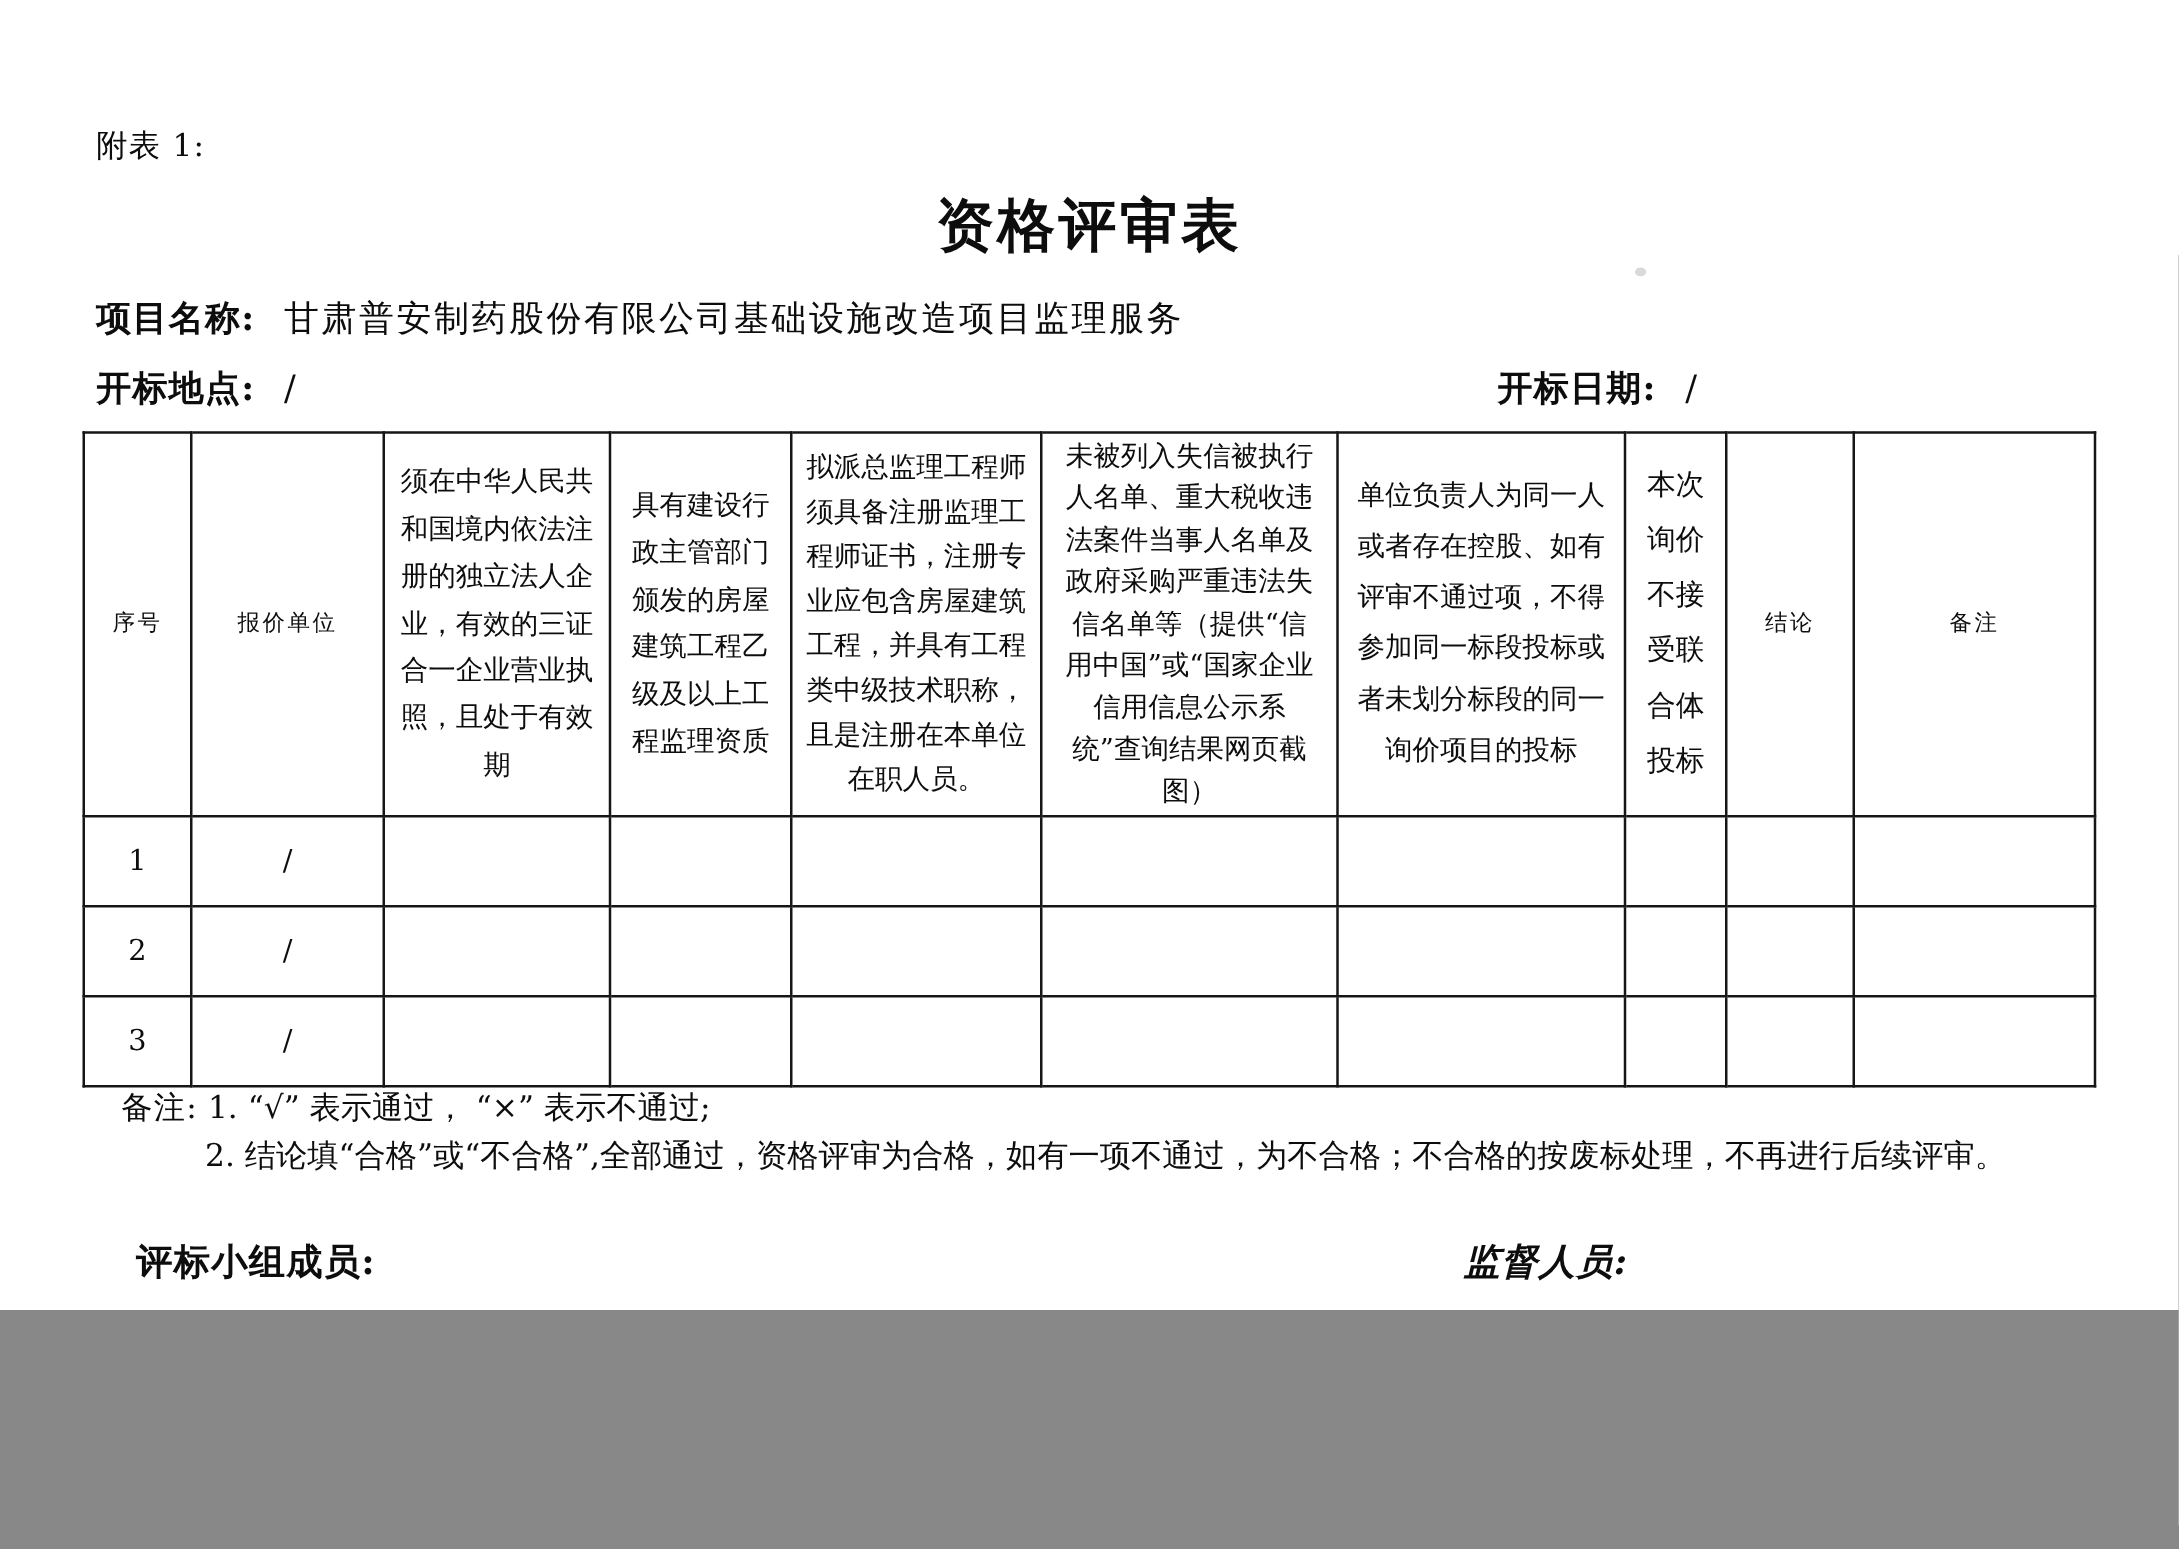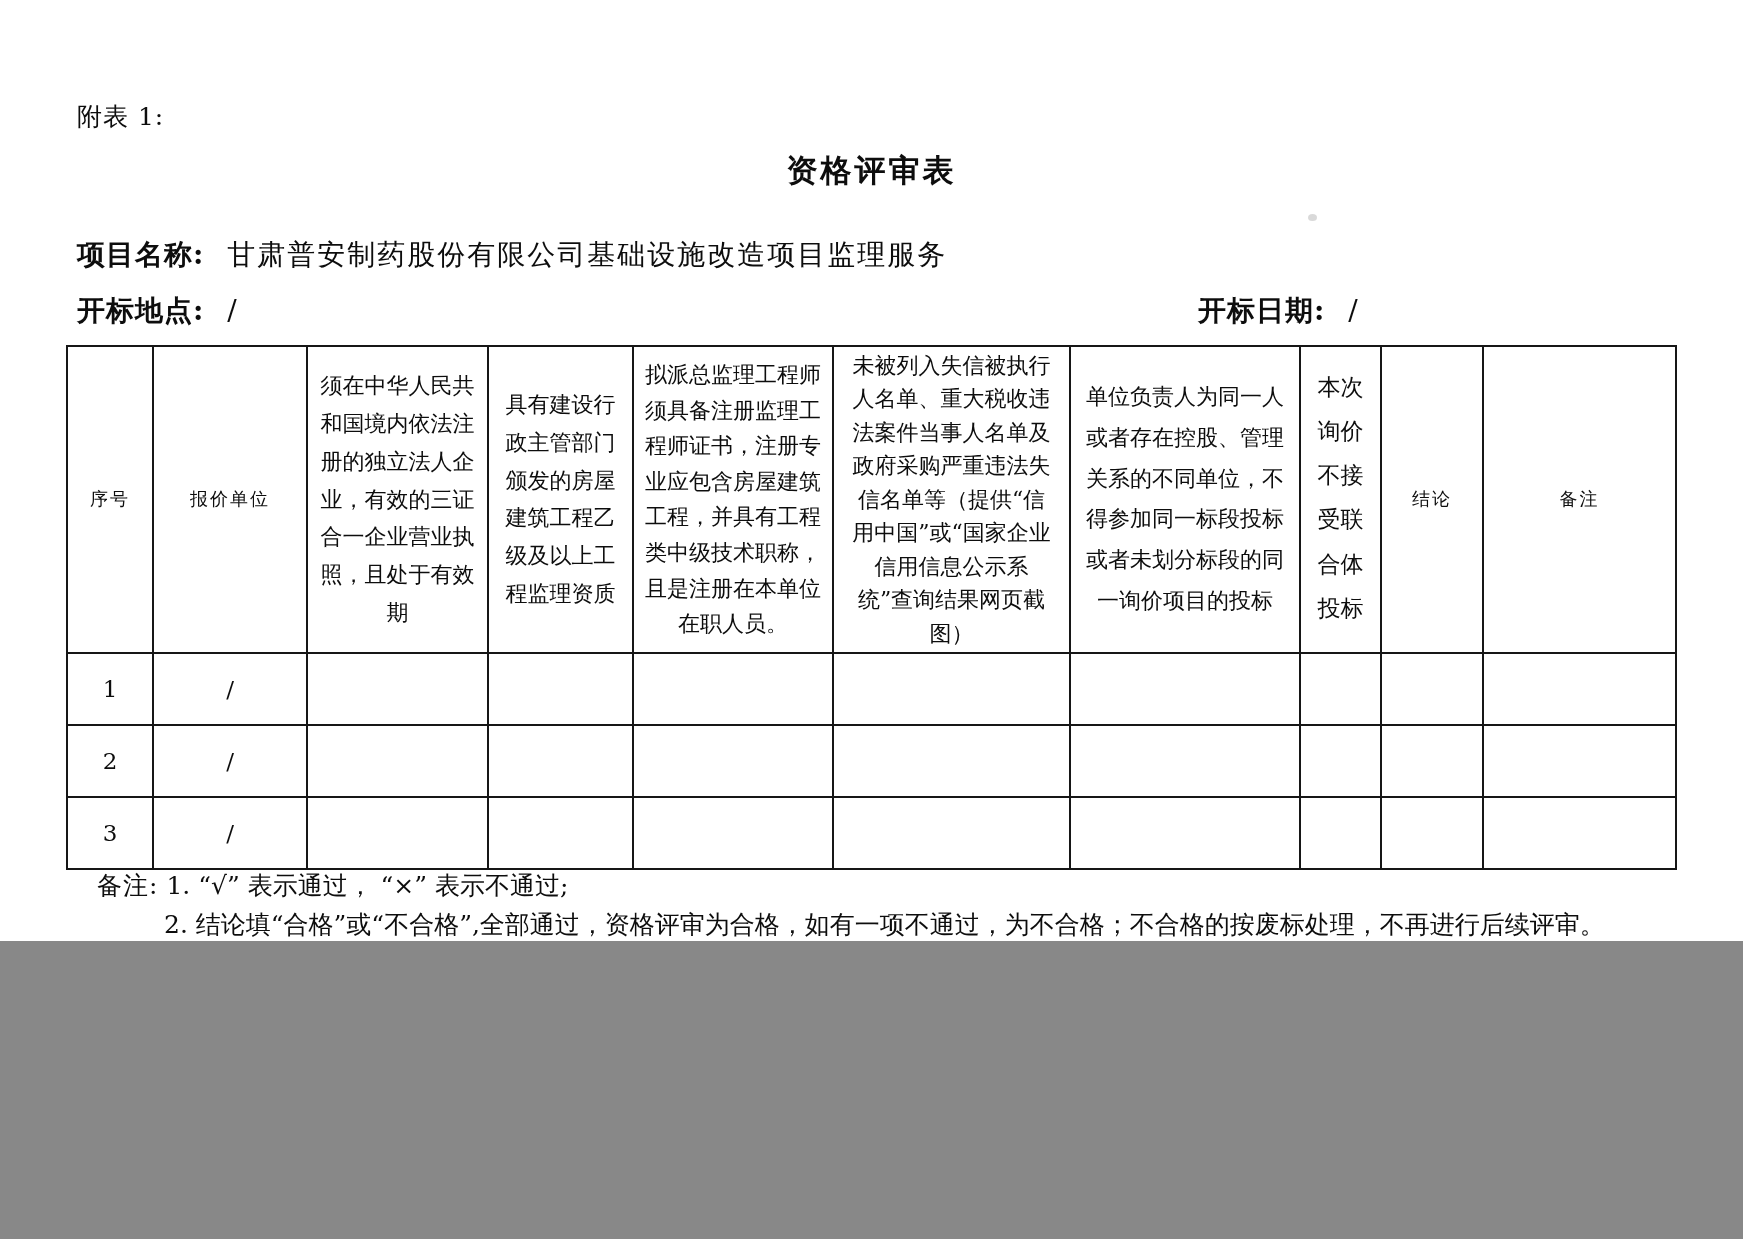--- a/index.html
+++ b/index.html
@@ -1,30 +1,30 @@
 <!DOCTYPE html>
 <html><head>
 <meta charset="utf-8">
 <style>
   * { margin:0; padding:0; box-sizing:border-box; }
   html,body { background:#888; }
   .page {
     position:relative;
-    width:1743px; height:941px;
+    width:1743px; height:1048px;
     margin:0 auto;
     background:#ffffff;
     font-family:"DejaVu Serif","Liberation Serif",serif;
     color:#0d0d0d;
     overflow:hidden;
     padding-left:12px;
   }
   .annex { position:absolute; left:77px; top:100px; font-size:25px; letter-spacing:1px; }
   .doc-title {
     position:absolute; left:0; right:0; top:150px;
-    text-align:center; font-size:31px; font-weight:bold; letter-spacing:3px;
+    text-align:center; font-size:46px; font-weight:bold; letter-spacing:3px;
   }
   .meta-line { position:absolute; font-size:28px; white-space:nowrap; }
   .meta-label { font-weight:bold; letter-spacing:1px; }
   .meta-value { margin-left:14px; letter-spacing:2px;margin-top:44px; }
   .line-project { left:77px; top:236px; }
   .line-location { left:77px; top:292px; }
   .line-date { left:1198px; top:292px; }
 
   table.qual {
     position:absolute; left:66px; top:345px;
@@ -96,21 +96,21 @@
       <col style="width:193px">
     </colgroup>
     <thead>
       <tr>
         <th class="hc hc-short">序号</th>
         <th class="hc hc-short">报价单位</th>
         <th class="hc hc-reg">须在中华人民共和国境内依法注册的独立法人企业，有效的三证合一企业营业执照，且处于有效期</th>
         <th class="hc hc-cert">具有建设行政主管部门颁发的房屋建筑工程乙级及以上工程监理资质</th>
         <th class="hc hc-eng">拟派总监理工程师须具备注册监理工程师证书，注册专业应包含房屋建筑工程，并具有工程类中级技术职称，且是注册在本单位在职人员。</th>
         <th class="hc hc-credit">未被列入失信被执行人名单、重大税收违法案件当事人名单及政府采购严重违法失信名单等（提供“信用中国”或“国家企业信用信息公示系统”查询结果网页截图）</th>
-        <th class="hc hc-ctrl">单位负责人为同一人或者存在控股、管理关系的不同单位，不得参加同一标段投标或者未划分标段的同一询价项目的投标</th>
+        <th class="hc hc-ctrl">单位负责人为同一人或者存在控股、如有评审不通过项，不得参加同一标段投标或者未划分标段的同一询价项目的投标</th>
         <th class="hc hc-vert">本次
 询价
 不接
 受联
 合体
 投标</th>
         <th class="hc hc-short">结论</th>
         <th class="hc hc-short">备注</th>
       </tr>
     </thead>

